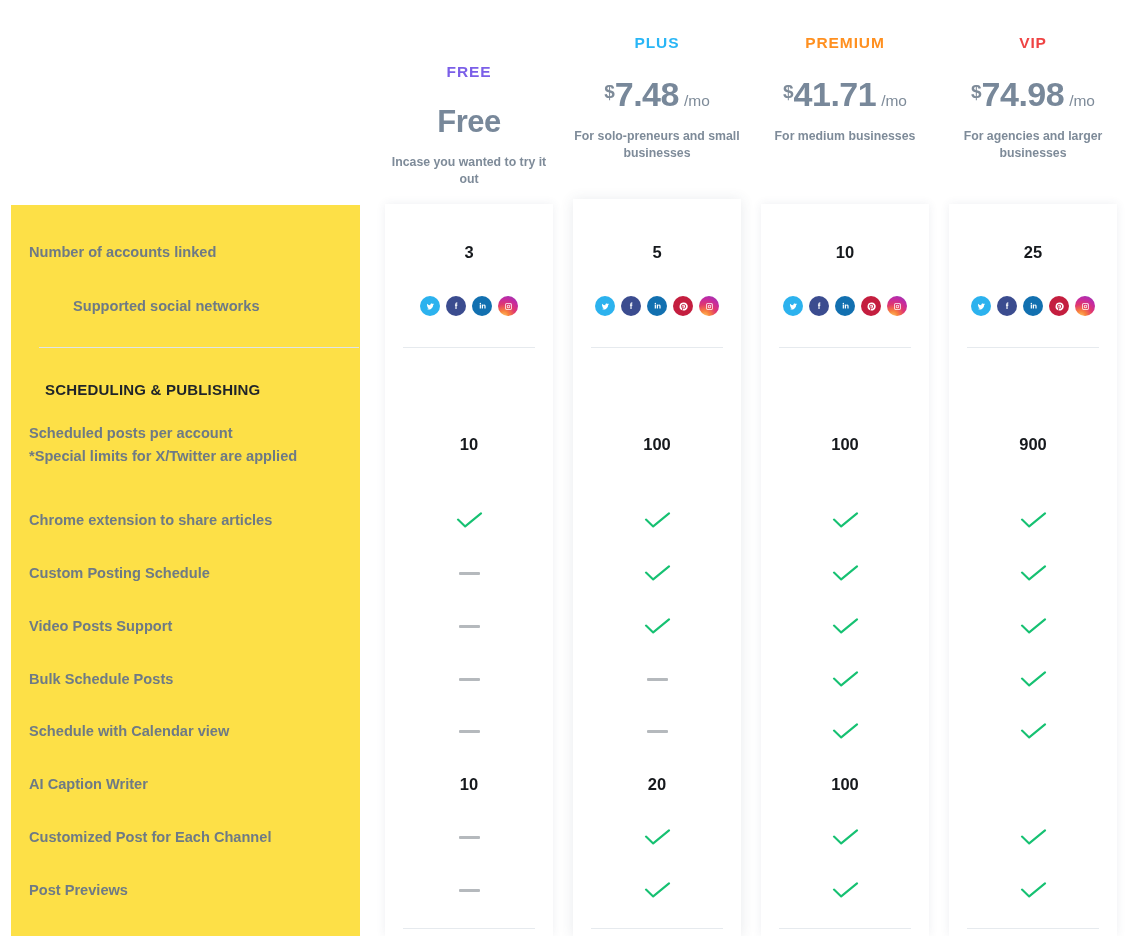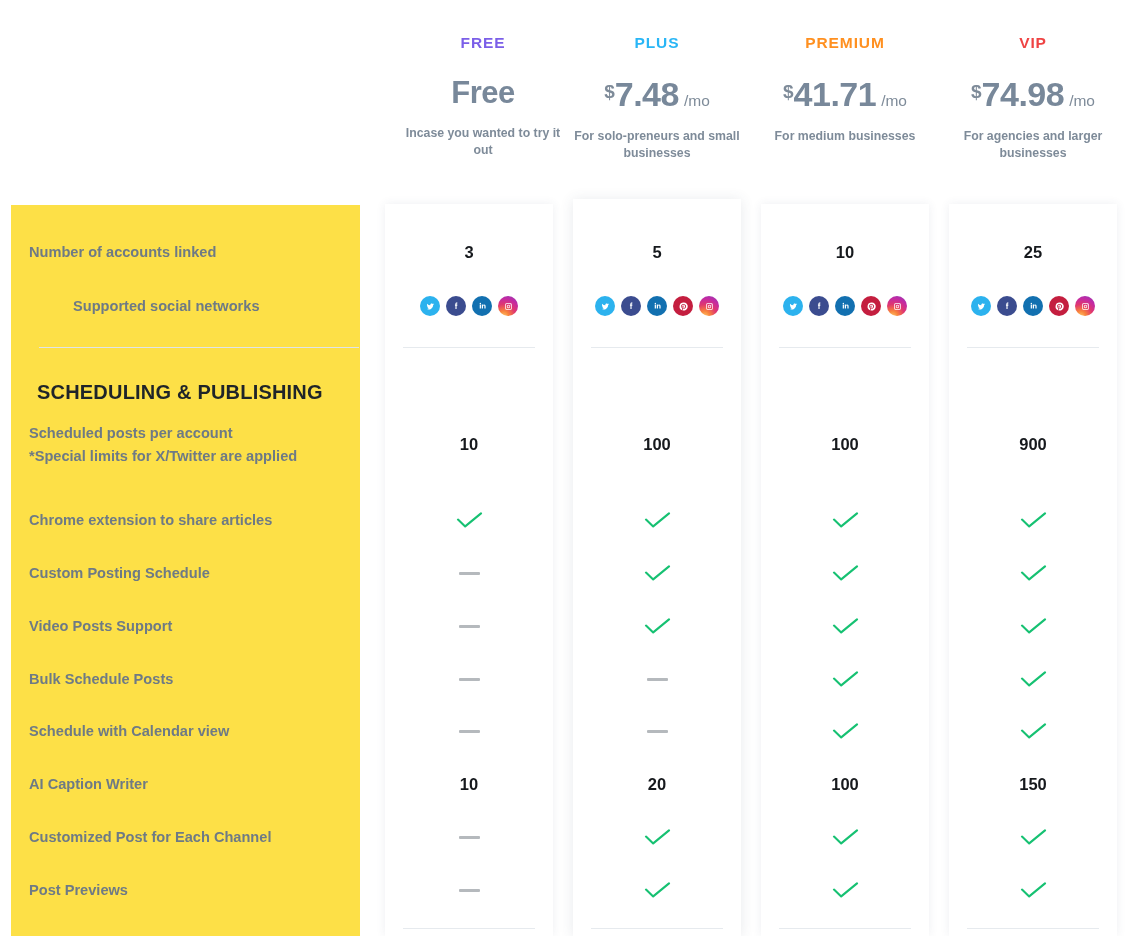--- a/index.html
+++ b/index.html
@@ -45,22 +45,22 @@
     background: #fde047;
   }
   .feat-rows { position: absolute; left: 18px; top: 0; width: 320px; }
   .feat-row {
     position: absolute; left: 0; width: 320px;
     font-size: 14.6px; font-weight: bold; color: #6e7a85;
     line-height: 23px;
   }
   .feat-row .sub { display: block; }
   .section-head {
-    position: absolute; left: 8px;
-    font-size: 20px; font-weight: bold; color: #1f2429;
+    position: absolute; left: 16px;
+    font-size: 15px; font-weight: bold; color: #1f2429;
     letter-spacing: .2px;
   }
   .panel-divider {
     position: absolute; left: 28px; width: 320px; height: 1px;
     background: #dfe4ea;
   }
 
   
   .plan-card {
     position: absolute; top: 204px; height: 732px;
@@ -94,21 +94,21 @@
   .s-linkedin  { background: #1270b0; }
   .s-pinterest { background: #c41e3f; }
   .s-instagram { background: radial-gradient(circle at 28% 102%, #fec564 0%, #f8813d 22%, #e0376f 48%, #c32aa3 72%, #8a3ab9 100%); }
 </style>
 </head>
 <body>
 
 <div id="root">
 
   <div class="plan-headers">
-      <div class="plan-head" style="left: 399px; width: 168px;">
+      <div class="plan-head" style="left: 385px; width: 168px; margin-top: 29px;">
         <div class="tier" style="color: rgb(123, 95, 232);">FREE</div>
         <div class="price-line">
           <span class="amt free">Free</span>
         </div>
         <div class="blurb">Incase you wanted to try it out</div>
       </div>
       <div class="plan-head" style="left: 573px; width: 168px;">
         <div class="tier" style="color: rgb(41, 182, 246);">PLUS</div>
         <div class="price-line">
           <span class="cur">$</span>
@@ -443,23 +443,20 @@
         <div class="cell" style="top: 462px; height: 26px;">
           <svg class="check" viewBox="0 0 27 16">
             <path d="M2 7.6 L9.2 14.4 L25 1.4" fill="none" stroke="#16c172" stroke-width="2.1" stroke-linecap="round" stroke-linejoin="round"></path>
           </svg>
         </div>
         <div class="cell" style="top: 514px; height: 26px;">
           <svg class="check" viewBox="0 0 27 16">
             <path d="M2 7.6 L9.2 14.4 L25 1.4" fill="none" stroke="#16c172" stroke-width="2.1" stroke-linecap="round" stroke-linejoin="round"></path>
           </svg>
         </div>
-        <div class="cell" style="top: 567px; height: 26px;">
-          <span class="val-num">150</span>
-        </div>
         <div class="cell" style="top: 620px; height: 26px;">
           <svg class="check" viewBox="0 0 27 16">
             <path d="M2 7.6 L9.2 14.4 L25 1.4" fill="none" stroke="#16c172" stroke-width="2.1" stroke-linecap="round" stroke-linejoin="round"></path>
           </svg>
         </div>
         <div class="cell" style="top: 673px; height: 26px;">
           <svg class="check" viewBox="0 0 27 16">
             <path d="M2 7.6 L9.2 14.4 L25 1.4" fill="none" stroke="#16c172" stroke-width="2.1" stroke-linecap="round" stroke-linejoin="round"></path>
           </svg>
         </div>

